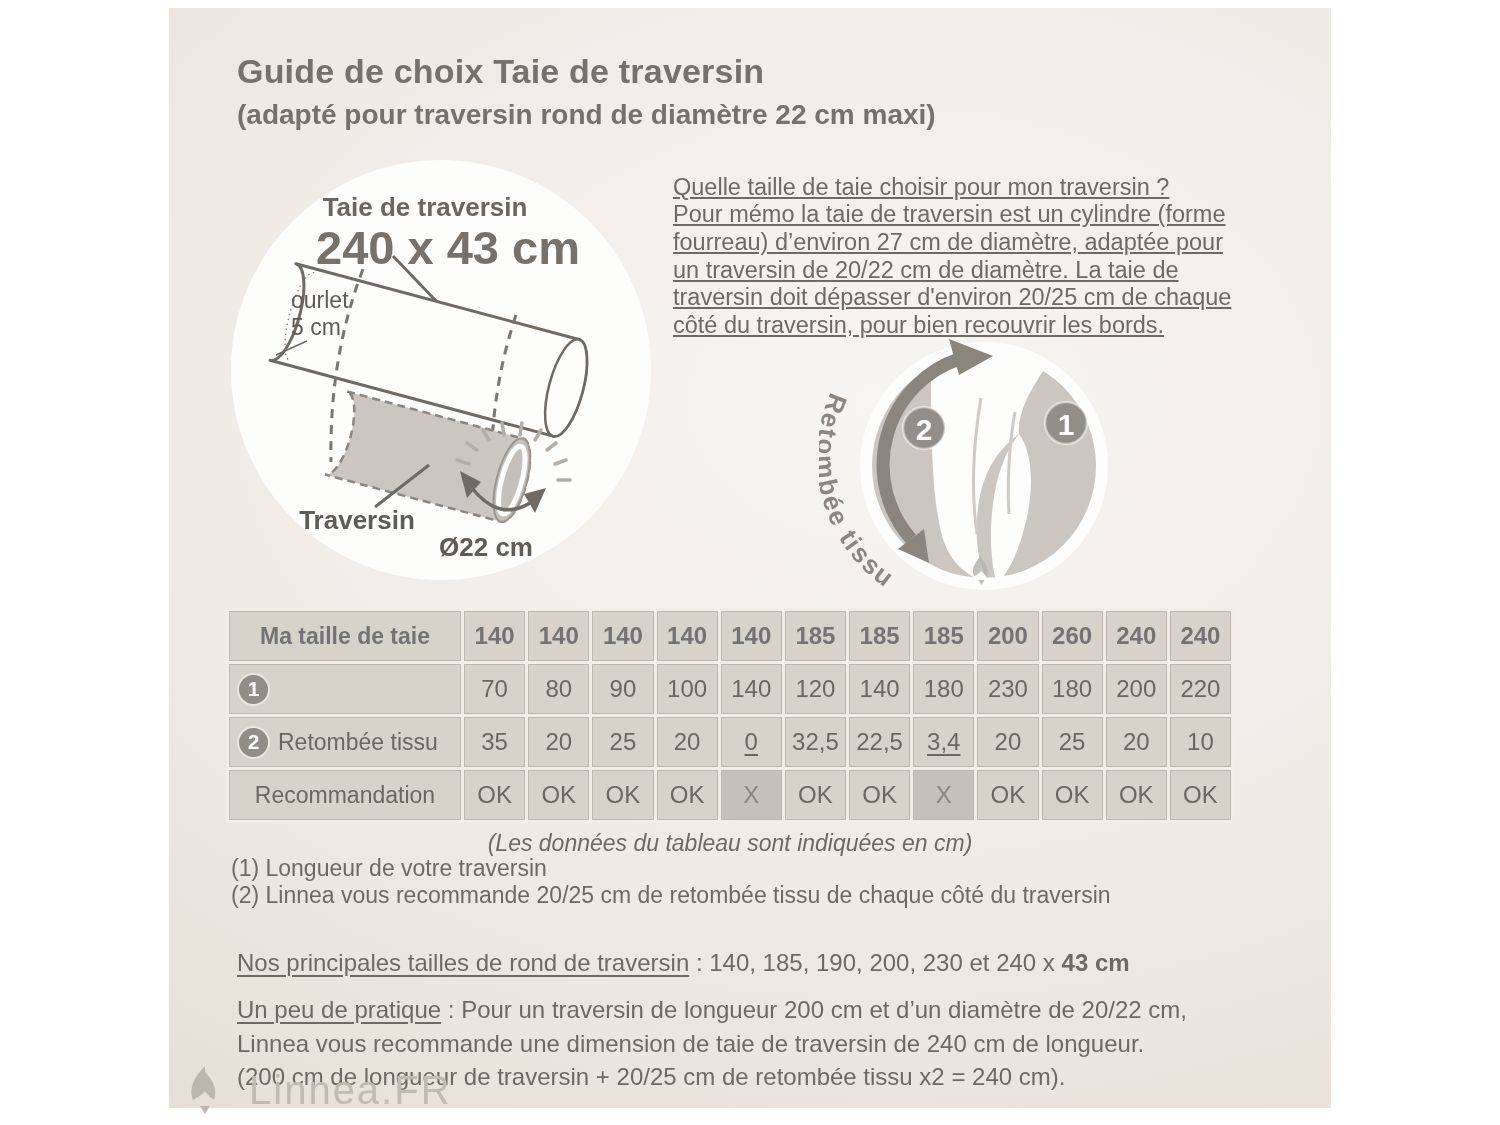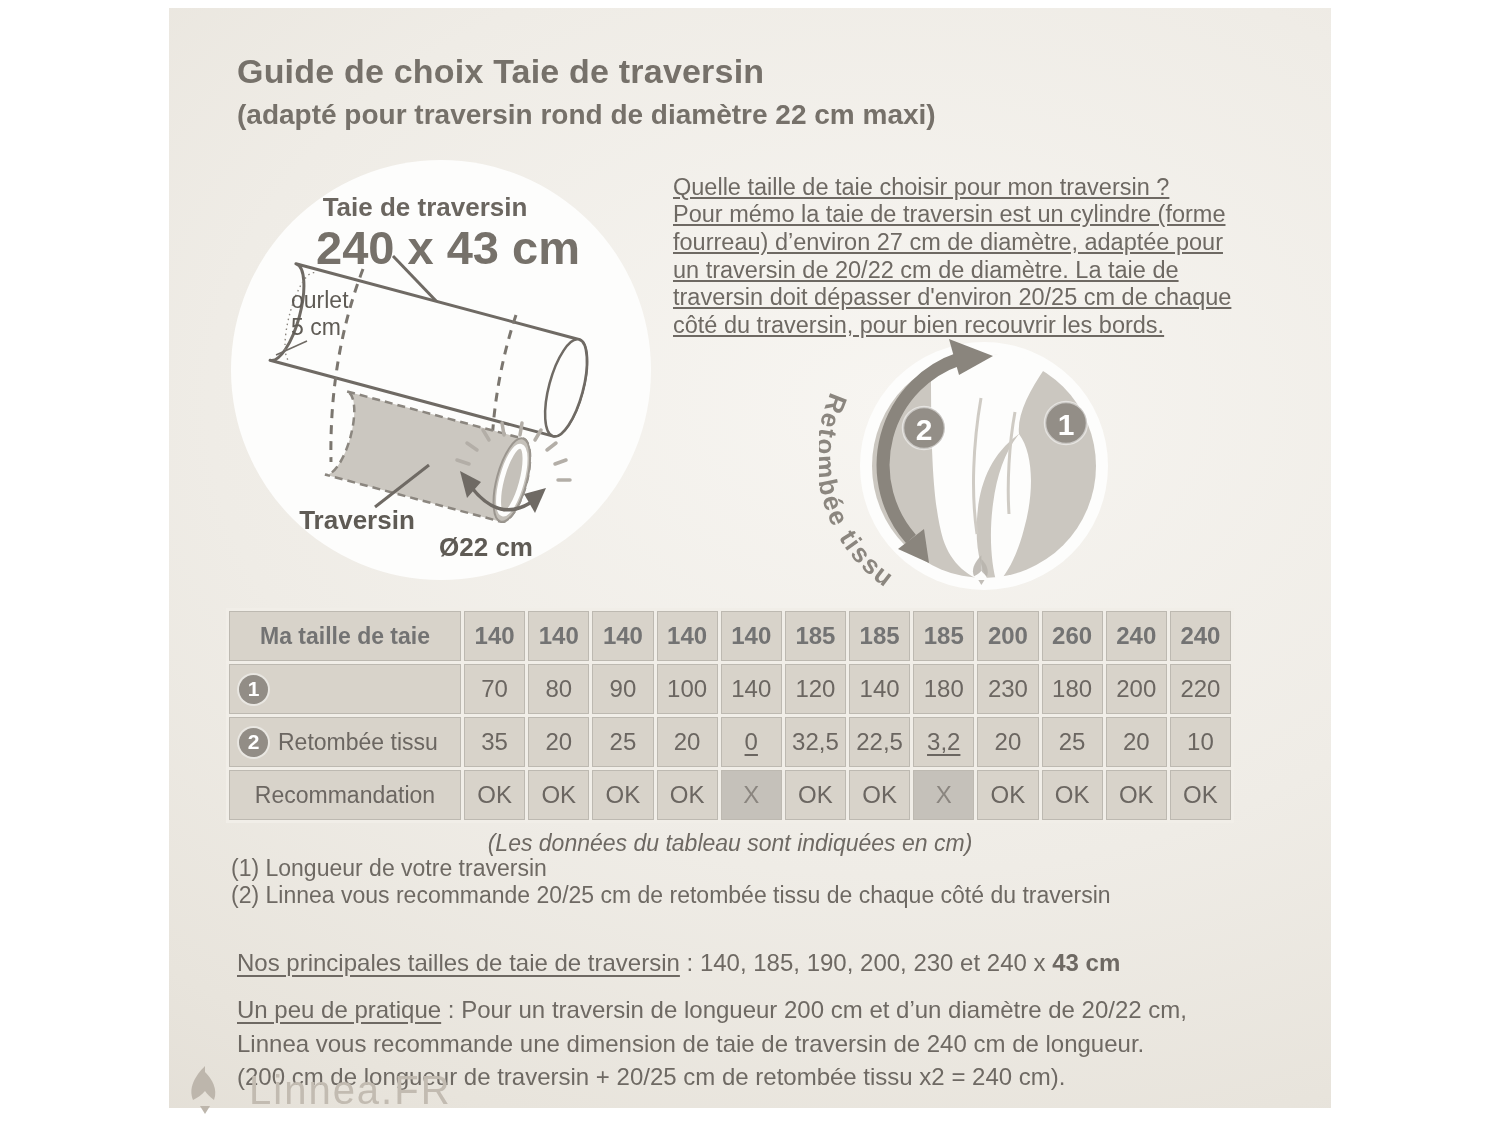--- a/index.html
+++ b/index.html
@@ -187,21 +187,21 @@
         <div class="cell value-cell">35</div>
         <div class="cell value-cell">20</div>
         <div class="cell value-cell">25</div>
         <div class="cell value-cell">20</div>
         <div class="cell value-cell">
           <span class="ul">0</span>
         </div>
         <div class="cell value-cell">32,5</div>
         <div class="cell value-cell">22,5</div>
         <div class="cell value-cell">
-          <span class="ul">3,2</span>
+          <span class="ul">3,4</span>
         </div>
         <div class="cell value-cell">20</div>
         <div class="cell value-cell">25</div>
         <div class="cell value-cell">20</div>
         <div class="cell value-cell">10</div>
         <div class="cell label-cell center-label">
           <span>Recommandation</span>
         </div>
         <div class="cell value-cell">OK</div>
         <div class="cell value-cell">OK</div>
@@ -216,21 +216,21 @@
         <div class="cell value-cell">OK</div>
         <div class="cell value-cell">OK</div>
       </div>
 
     <div class="abs caption">(Les données du tableau sont indiquées en cm)</div>
     <div class="abs footnotes">
       <div>(1) Longueur de votre traversin</div>
       <div>(2) Linnea vous recommande 20/25 cm de retombée tissu de chaque côté du traversin</div>
     </div>
 
-    <p class="abs sizes-line"><span class="u">Nos principales tailles de taie de traversin</span><span> : 140, 185, 190, 200, 230 et 240 x </span><span class="b">43 cm</span></p>
+    <p class="abs sizes-line"><span class="u">Nos principales tailles de rond de traversin</span><span> : 140, 185, 190, 200, 230 et 240 x </span><span class="b">43 cm</span></p>
 
     <p class="abs practice"><span class="u">Un peu de pratique</span><span> : Pour un traversin de longueur 200 cm et d’un diamètre de 20/22 cm,
 Linnea vous recommande une dimension de taie de traversin de 240 cm de longueur.
 (200 cm de longueur de traversin + 20/25 cm de retombée tissu x2 = 240 cm).</span></p>
 
     <div class="abs logo">
       <svg width="40" height="52" viewBox="0 0 40 52" fill="#bdb6ac">
         <path d="M20,2 C10,12 3,24 8,36 C12,34 17,31 20,27 Z"></path>
         <path d="M20,8 C27,15 33,25 29,36 C25,33 22,30 20,27 Z"></path>
         <path d="M15,42 L25,42 L20,50 Z"></path>

